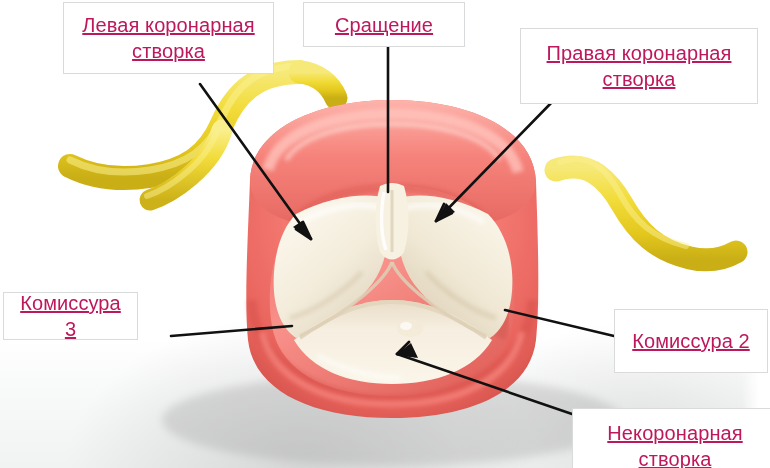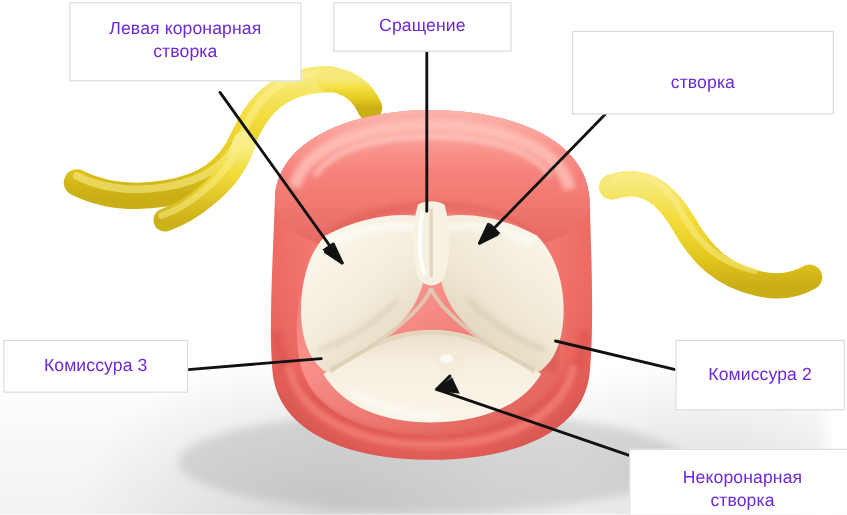--- a/index.html
+++ b/index.html
@@ -28,32 +28,33 @@
 
   
   .layer{position:absolute;left:0;top:0;width:770px;height:468px;}
 
   
   .label{
     position:absolute;
     box-sizing:border-box;
     background:#ffffff;
     border:1px solid #d8dadb;
-    color:#6d28d9;
-    font-size:16px;
+    color:#be185d;
+    font-size:20px;
     line-height:1.30;
     text-align:center;
     display:flex;align-items:center;justify-content:center;
     padding:4px 8px;
     letter-spacing:.1px;
+    text-decoration:underline;
   }
   #lbl-left   {left:63px; top:2px;   width:211px;height:72px;}
   #lbl-fusion {left:303px;top:2px;   width:162px;height:45px;}
   #lbl-right  {left:520px;top:28px;  width:238px;height:76px;}
-  #lbl-com3   {left:3px;  top:309px; width:168px;height:48px;}
+  #lbl-com3   {left:3px;  top:292px; width:135px;height:48px;}
   #lbl-com2   {left:614px;top:309px; width:154px;height:64px;}
   #lbl-noncor {left:572px;top:384px; width:206px;height:76px;margin-top:24px;}
 </style>
 </head>
 <body>
 
 <div id="stage">
 
   <div id="photo"></div>
 
@@ -244,21 +245,21 @@
       <span>створка</span>
     </span>
   </div>
 
   <div class="label" id="lbl-fusion">
     <span>Сращение</span>
   </div>
 
   <div class="label" id="lbl-right">
     <span>
-      <br>
+      <span>Правая коронарная</span><br>
       <span>створка</span>
     </span>
   </div>
 
   <div class="label" id="lbl-com3">
     <span>Комиссура 3</span>
   </div>
 
   <div class="label" id="lbl-com2">
     <span>Комиссура 2</span>

